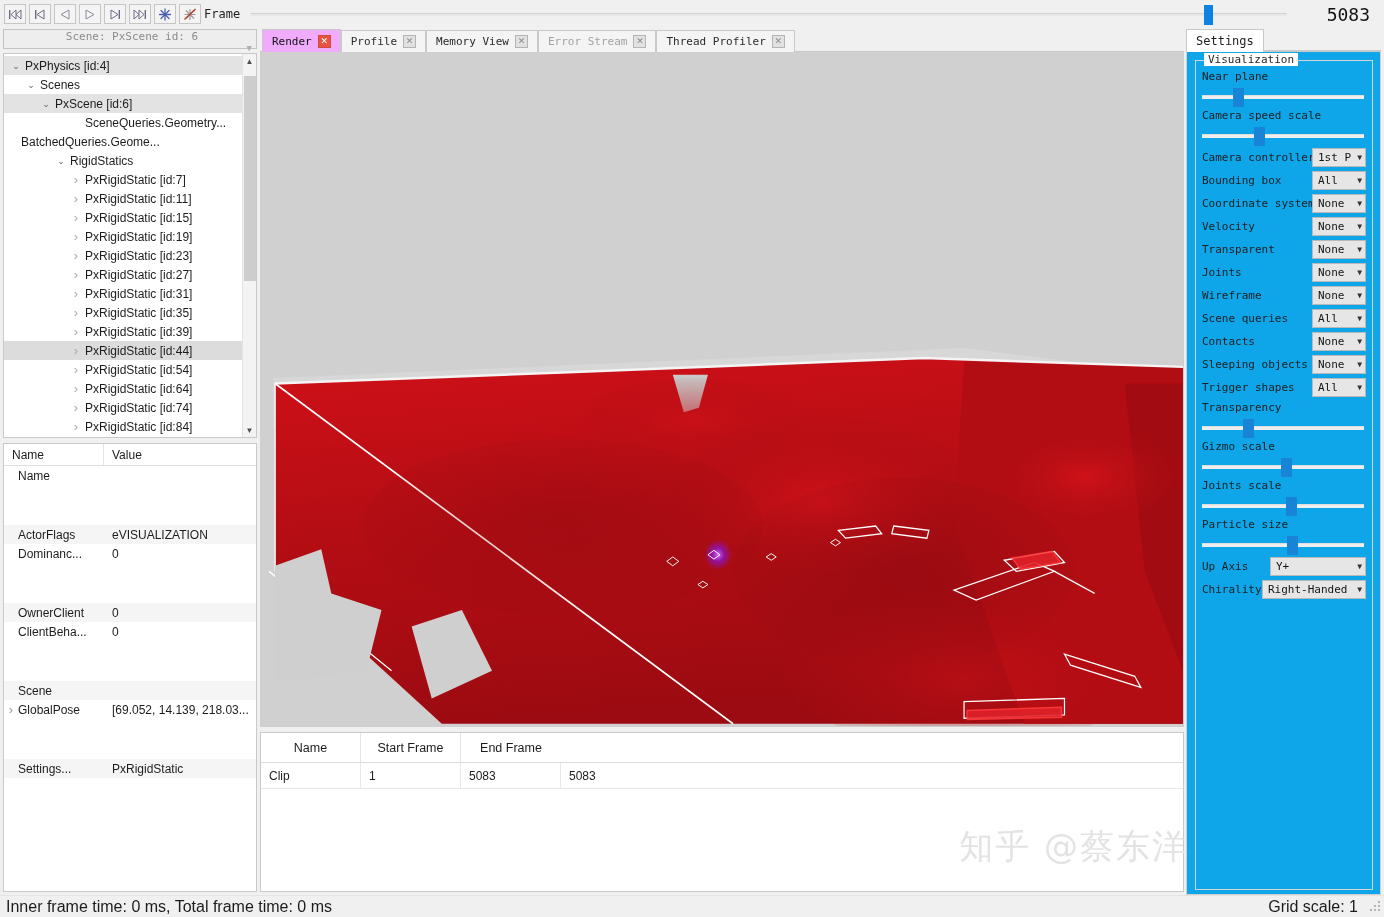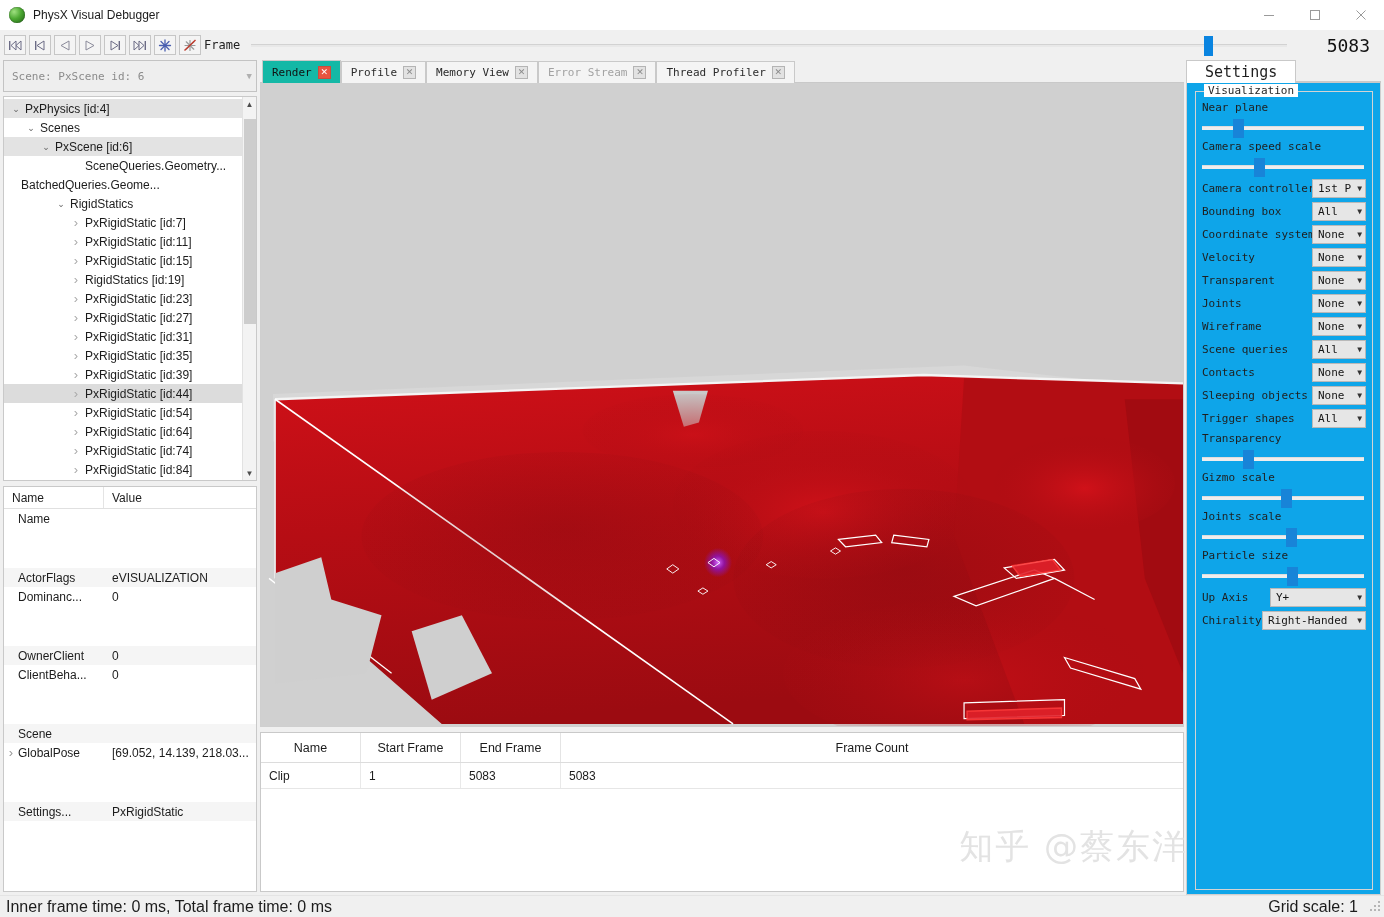--- a/index.html
+++ b/index.html
@@ -127,29 +127,30 @@
   
   .left-panel {
     width: 260px;
     flex: 0 0 260px;
     display: flex;
     flex-direction: column;
     background: #f0f0f0;
     padding: 0 3px 0 3px;
   }
   .scene-combo {
-    height: 32px;
+    height: 20px;
     margin: 1px 0 4px 0;
     border: 1px solid #c3c3c3;
     background: #eeeeee;
     display: flex; align-items: center;
     padding: 0 4px 0 8px;
     font-family: "DejaVu Sans Mono", monospace;
     font-size: 11px;
     color: #8b8b8b;
+    flex-direction: column;
   }
   .scene-combo .arrow { margin-left: auto; color: #b0b0b0; font-size: 9px; }
 
   .tree-box {
     height: 385px;
     flex: 0 0 385px;
     border: 1px solid #c9c9c9;
     background: #ffffff;
     display: flex;
     overflow: hidden;
@@ -268,21 +269,21 @@
     padding: 0 9px;
     border: 1px solid #c9c9c9;
     border-bottom: none;
     background: #f4f4f4;
     font-family: "DejaVu Sans Mono", monospace;
     font-size: 11px;
     color: #2a2a2a;
     position: relative;
     top: 1px;
   }
-  .tab.active { background: #14b8a6; height: 23px; color: #111; }
+  .tab.active { background: #f0abfc; height: 23px; color: #111; }
   .tab.dim { color: #a2a2a2; }
   .tab-x {
     width: 13px; height: 13px;
     border: 1px solid #b4b4b4;
     background: #e2e2e2;
     color: #8a8a8a;
     font-size: 9px;
     line-height: 11px;
     text-align: center;
     font-family: "Liberation Sans", sans-serif;
@@ -349,27 +350,27 @@
   }
   .settings-tabbar {
     height: 24px;
     flex: 0 0 24px;
     display: flex;
     align-items: flex-end;
     border-bottom: 1px solid #c9c9c9;
   }
   .settings-tab {
     height: 23px;
-    padding: 0 18px;
+    padding: 0 9px;
     display: flex; align-items: center;
     border: 1px solid #c9c9c9;
     border-bottom: none;
     background: #ffffff;
     font-family: "DejaVu Sans Mono", monospace;
-    font-size: 15px;
+    font-size: 12px;
     color: #1f1f1f;
     position: relative; top: 1px;
   }
   .settings-rest { flex: 1 1 auto; height: 21px; background: #f0f0f0; border-bottom: 1px solid #c9c9c9; }
 
   .settings-body {
     flex: 1 1 auto;
     border: 1px solid #cfcfcf;
     border-top: none;
     background: #0ea5e9;
@@ -485,41 +486,20 @@
     pointer-events: none;
     font-family: "DejaVu Sans", sans-serif;
     white-space: nowrap;
   }
 </style>
 </head>
 <body>
 
 <div class="app">
 
-  <div class="titlebar">
-    <div class="title-icon"></div>
-    <div class="title-text">PhysX Visual Debugger</div>
-    <div class="title-spacer"></div>
-    <div class="win-btn">
-      <svg width="12" height="12" viewBox="0 0 12 12">
-          <line x1="1" y1="6.5" x2="11" y2="6.5" stroke="#9a9a9a" stroke-width="1"></line>
-        </svg>
-    </div>
-    <div class="win-btn">
-      <svg width="12" height="12" viewBox="0 0 12 12">
-          <rect x="1.5" y="1.5" width="9" height="9" fill="none" stroke="#9a9a9a" stroke-width="1"></rect>
-        </svg>
-    </div>
-    <div class="win-btn">
-      <svg width="12" height="12" viewBox="0 0 12 12">
-          <line x1="1.5" y1="1.5" x2="10.5" y2="10.5" stroke="#9a9a9a" stroke-width="1"></line>
-          <line x1="10.5" y1="1.5" x2="1.5" y2="10.5" stroke="#9a9a9a" stroke-width="1"></line>
-        </svg>
-    </div>
-  </div>
 
 
   <div class="toolbar">
     <div class="tb-btn">
       <svg width="14" height="11" viewBox="0 0 14 11">
           <rect x="1" y="1" width="1.4" height="9" fill="#6b6b85"></rect>
           <polygon points="8,1 8,10 3,5.5" fill="none" stroke="#6b6b85" stroke-width="1"></polygon>
           <polygon points="13,1 13,10 8,5.5" fill="none" stroke="#6b6b85" stroke-width="1"></polygon>
         </svg>
     </div>
@@ -624,21 +604,21 @@
             <div class="tree-row" style="padding-left: 64px;">
               <span class="chev light" style="font-size: 13px;">›</span>
               <span class="tree-label">PxRigidStatic [id:11]</span>
             </div>
             <div class="tree-row" style="padding-left: 64px;">
               <span class="chev light" style="font-size: 13px;">›</span>
               <span class="tree-label">PxRigidStatic [id:15]</span>
             </div>
             <div class="tree-row" style="padding-left: 64px;">
               <span class="chev light" style="font-size: 13px;">›</span>
-              <span class="tree-label">RigidStatics [id:19]</span>
+              <span class="tree-label">PxRigidStatic [id:19]</span>
             </div>
             <div class="tree-row" style="padding-left: 64px;">
               <span class="chev light" style="font-size: 13px;">›</span>
               <span class="tree-label">PxRigidStatic [id:23]</span>
             </div>
             <div class="tree-row" style="padding-left: 64px;">
               <span class="chev light" style="font-size: 13px;">›</span>
               <span class="tree-label">PxRigidStatic [id:27]</span>
             </div>
             <div class="tree-row" style="padding-left: 64px;">
@@ -850,21 +830,20 @@
             </g>
           </g>
         </svg>
       </div>
 
       <div class="clip-box">
         <div class="clip-head">
           <div class="col-name">Name</div>
           <div class="col-start">Start Frame</div>
           <div class="col-end">End Frame</div>
-          <div class="col-count">Frame Count</div>
         </div>
         <div class="clip-row">
           <div class="col-name">Clip</div>
           <div class="col-start">1</div>
           <div class="col-end">5083</div>
           <div class="col-count">5083</div>
         </div>
       </div>
 
     </div>

